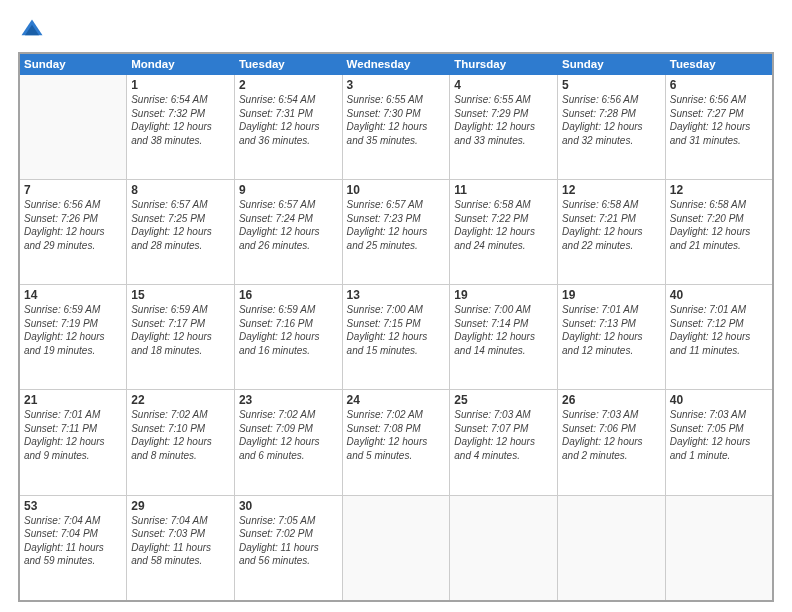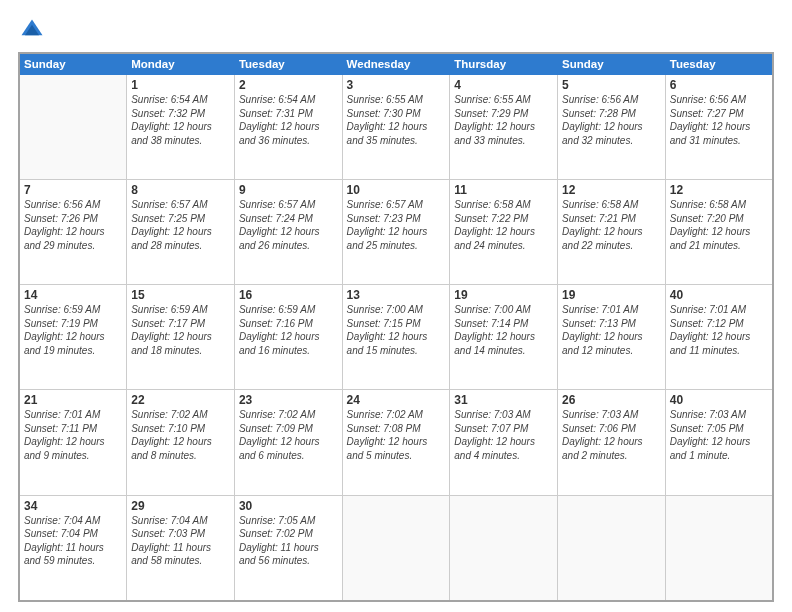--- a/index.html
+++ b/index.html
@@ -311,21 +311,21 @@
 and 6 minutes.</div>
           </td>
           <td>
             <span class="day-number">24</span>
             <div class="day-info" style="white-space: pre-line;">Sunrise: 7:02 AM
 Sunset: 7:08 PM
 Daylight: 12 hours
 and 5 minutes.</div>
           </td>
           <td>
-            <span class="day-number">31</span>
+            <span class="day-number">25</span>
             <div class="day-info" style="white-space: pre-line;">Sunrise: 7:03 AM
 Sunset: 7:07 PM
 Daylight: 12 hours
 and 4 minutes.</div>
           </td>
           <td>
             <span class="day-number">26</span>
             <div class="day-info" style="white-space: pre-line;">Sunrise: 7:03 AM
 Sunset: 7:06 PM
 Daylight: 12 hours
@@ -334,21 +334,21 @@
           <td>
             <span class="day-number">40</span>
             <div class="day-info" style="white-space: pre-line;">Sunrise: 7:03 AM
 Sunset: 7:05 PM
 Daylight: 12 hours
 and 1 minute.</div>
           </td>
         </tr>
         <tr class="last-row">
           <td>
-            <span class="day-number">34</span>
+            <span class="day-number">53</span>
             <div class="day-info" style="white-space: pre-line;">Sunrise: 7:04 AM
 Sunset: 7:04 PM
 Daylight: 11 hours
 and 59 minutes.</div>
           </td>
           <td>
             <span class="day-number">29</span>
             <div class="day-info" style="white-space: pre-line;">Sunrise: 7:04 AM
 Sunset: 7:03 PM
 Daylight: 11 hours

